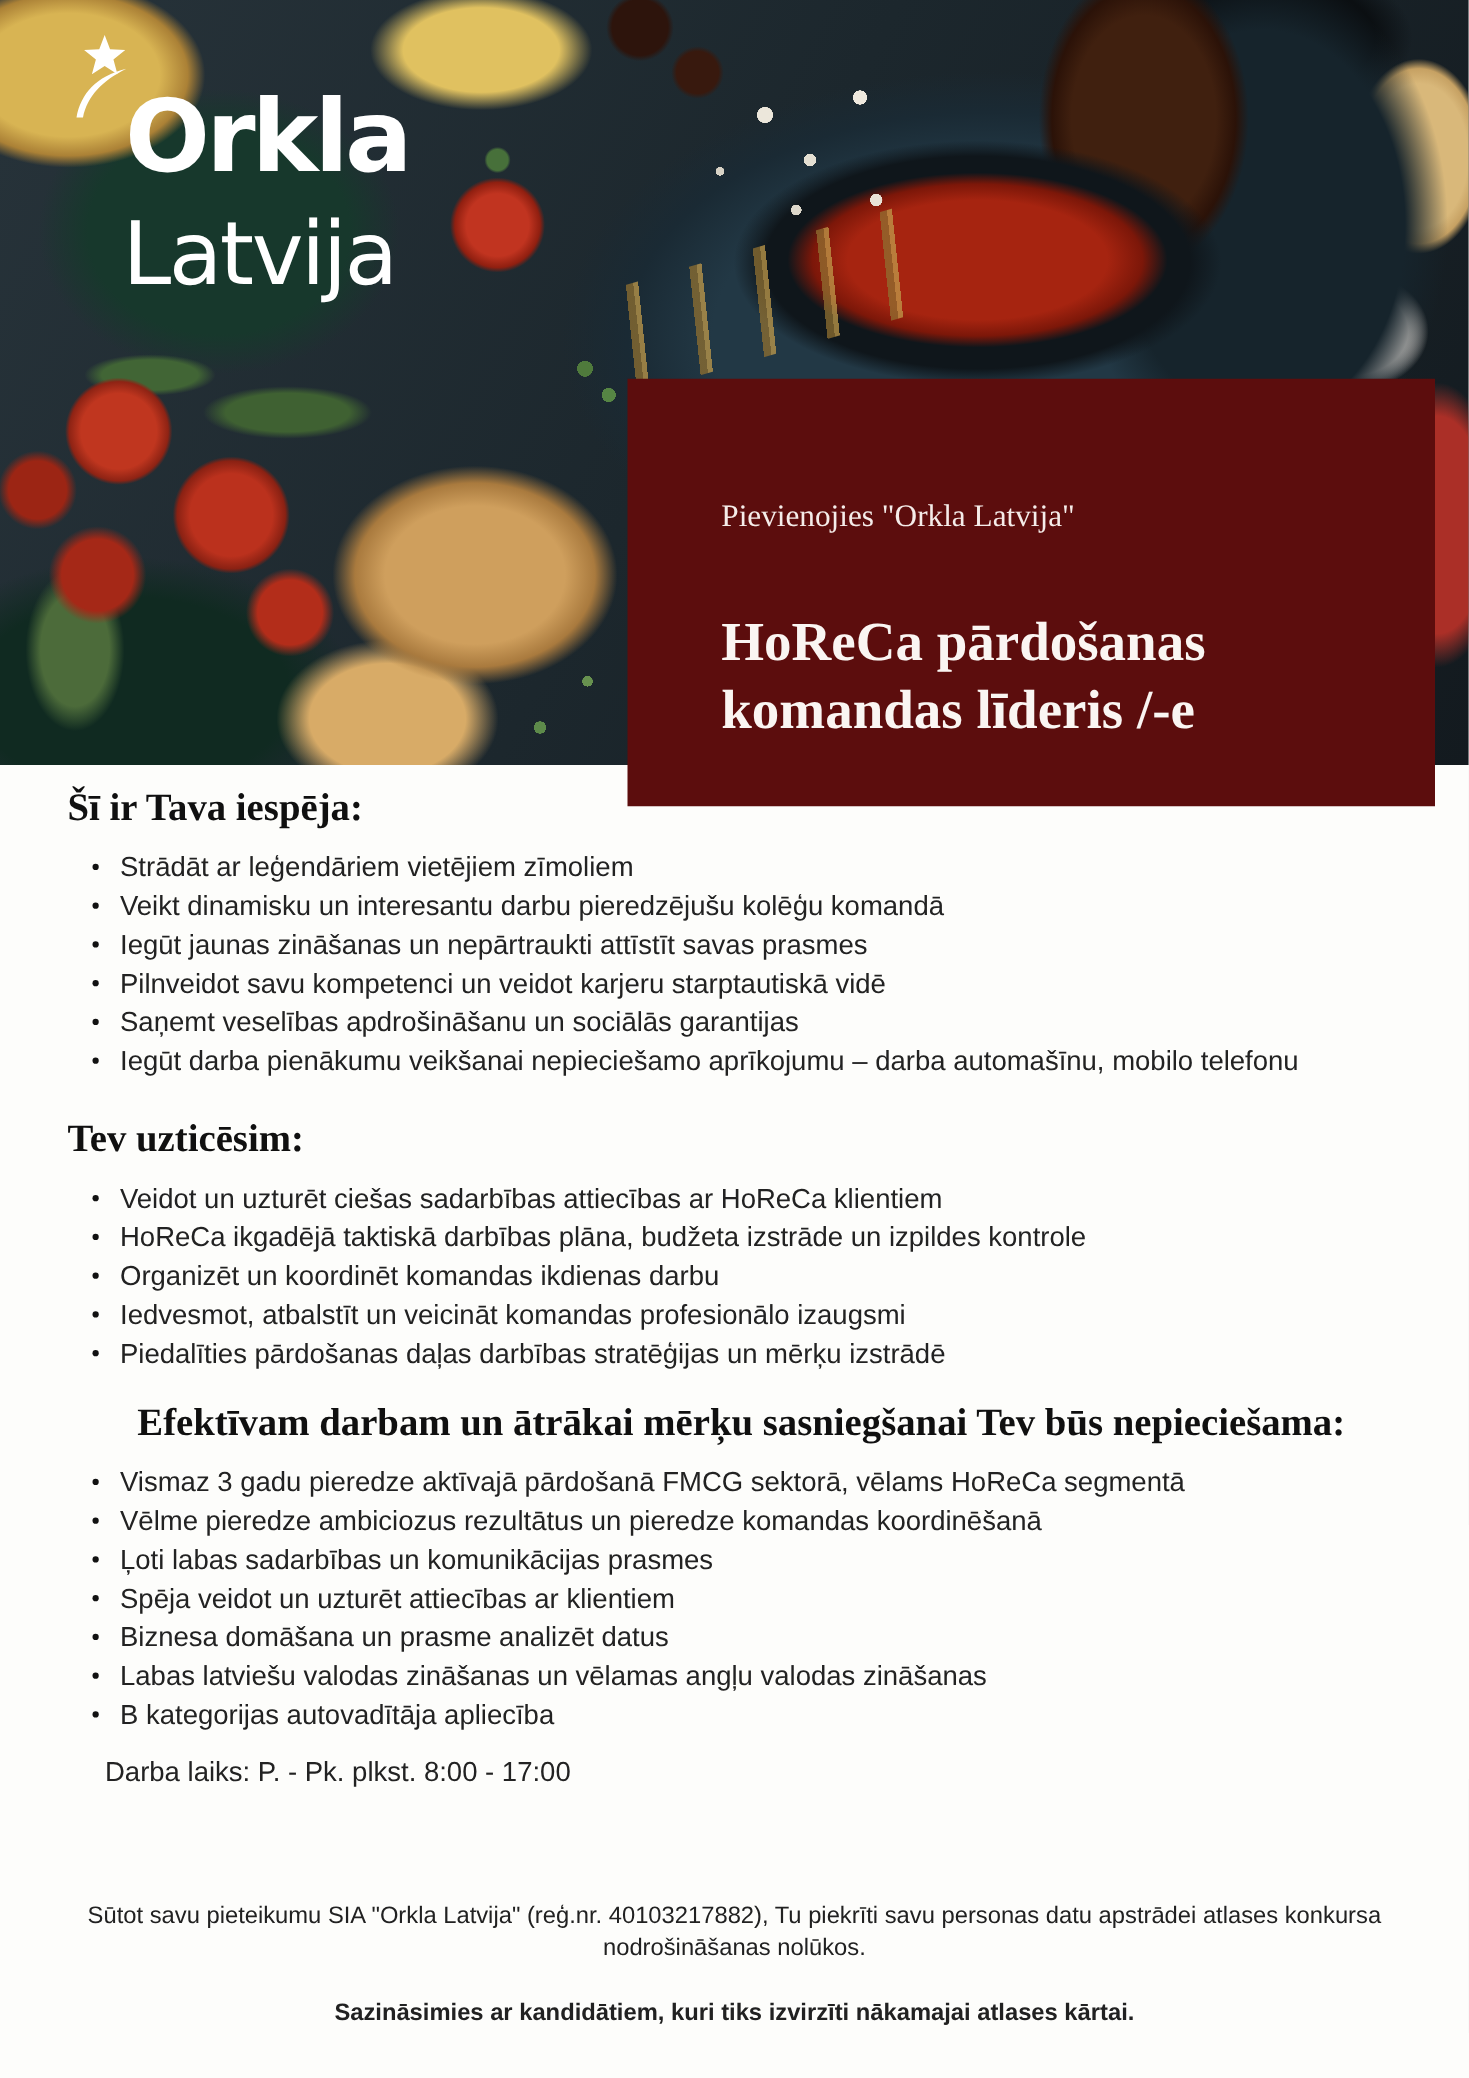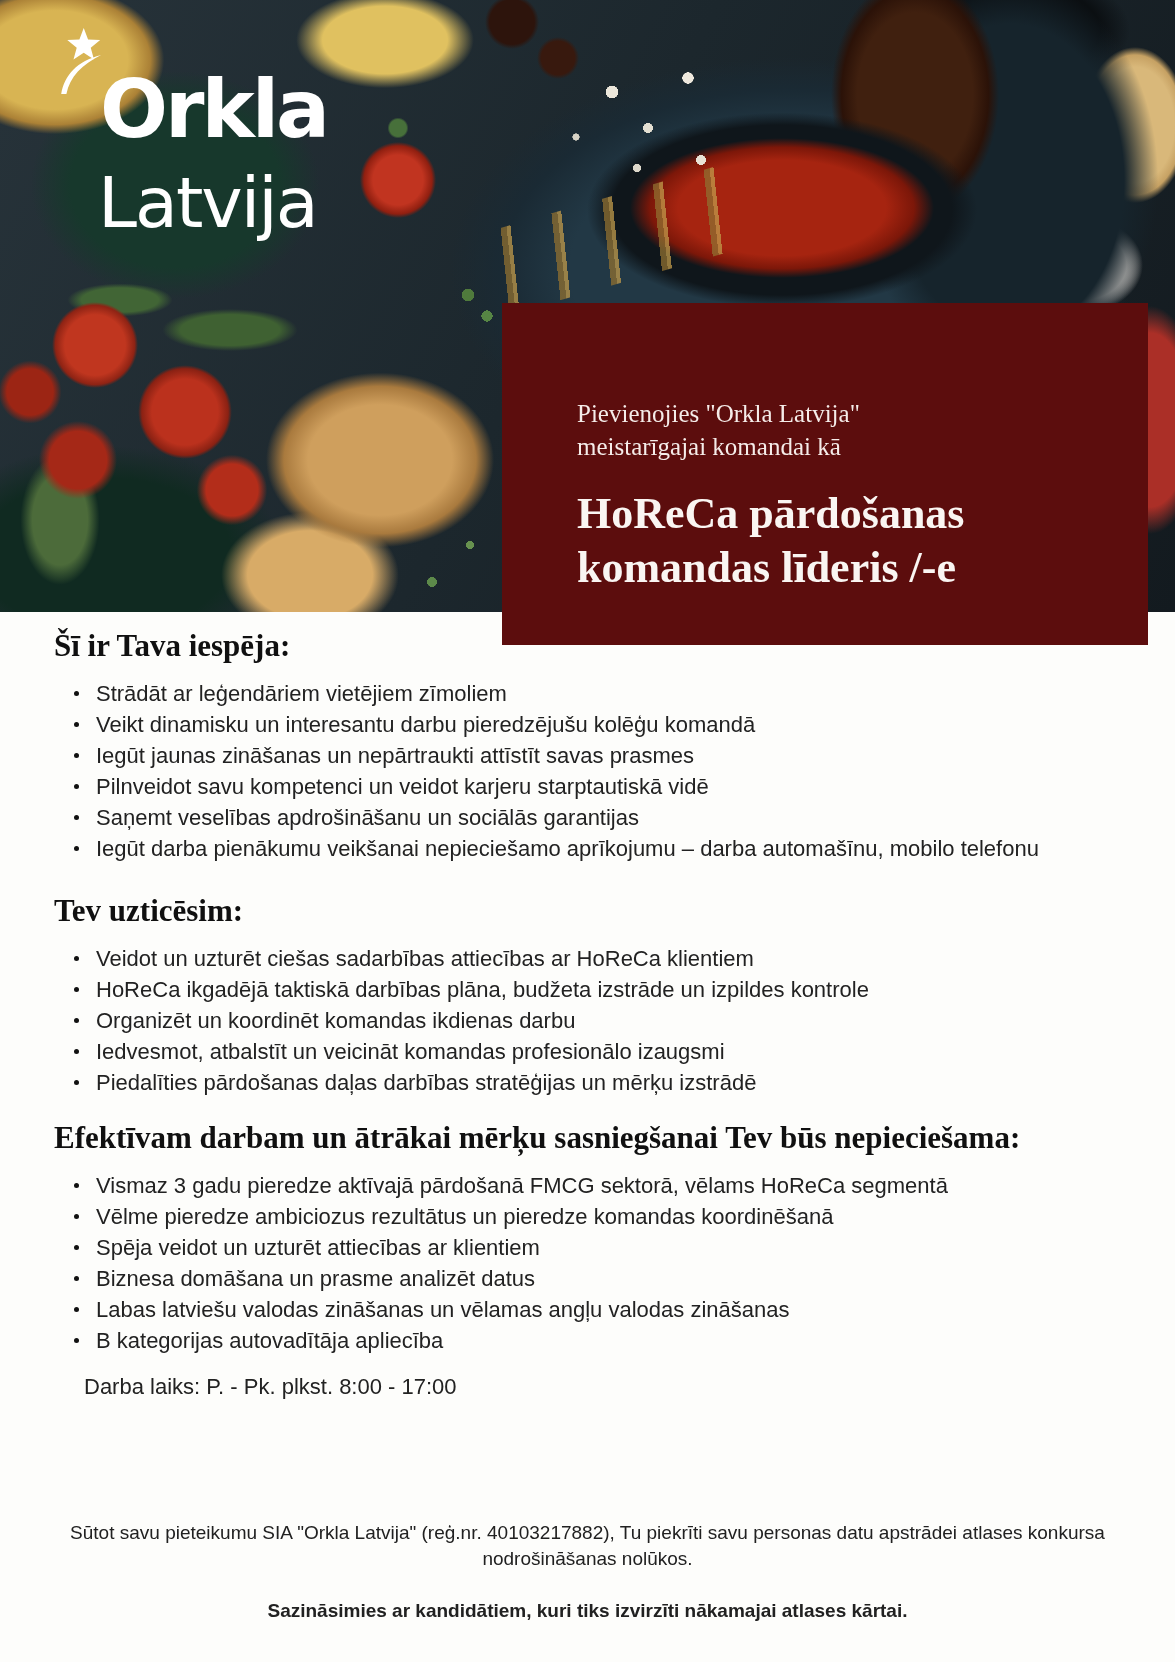--- a/index.html
+++ b/index.html
@@ -99,21 +99,21 @@
   }
 
   
   .content{position:absolute;left:54px;top:612px;width:1078px;color:var(--body-text,#222);}
   .content h2{
     font-family:"Liberation Serif",serif;font-weight:700;font-size:31px;line-height:38px;
     color:var(--heading-text,#101010);margin:0;
   }
   .sec-1 h2{margin-top:15px;}
   .sec-2 h2{margin-top:28px;}
-  .sec-3 h2{margin-top:21px;}
+  .sec-3 h2{margin-top:21px;text-align:center;}
   .content ul{margin:13px 0 0;padding:0 0 0 20px;list-style:none;}
   .content li{
     font-size:22px;line-height:31px;position:relative;padding-left:22px;
     white-space:nowrap;
   }
   .content li::before{
     content:"";position:absolute;left:0;top:13px;width:5px;height:5px;
     border-radius:50%;background:#111;
   }
   .work-hours{margin:15px 0 0 30px;font-size:22px;line-height:31px;}
@@ -140,21 +140,20 @@
         <polygon fill="#ffffff" points="32,2 37,15.1 51,15.8 40.1,24.6 43.8,38.2 32,30.5 20.2,38.2 23.9,24.6 13,15.8 27,15.1"></polygon>
         <path fill="#ffffff" d="M6,78 C10,56 24,40 52,33 C30,44 16,58 12,78 Z"></path>
       </svg>
       <div class="logo-brand">Orkla</div>
       <div class="logo-region">Latvija</div>
     </div>
 
     <div class="hero-card">
       <div class="hero-intro">
         <div>Pievienojies "Orkla Latvija"</div>
-        <div>meistarīgajai komandai kā</div>
       </div>
       <div class="hero-title">
         <div>HoReCa pārdošanas</div>
         <div>komandas līderis /-e</div>
       </div>
     </div>
   </header>
 
   <main class="content">
 
@@ -179,20 +178,21 @@
         <li>Iedvesmot, atbalstīt un veicināt komandas profesionālo izaugsmi</li>
         <li>Piedalīties pārdošanas daļas darbības stratēģijas un mērķu izstrādē</li>
       </ul>
     </section>
 
     <section class="sec-3">
       <h2>Efektīvam darbam un ātrākai mērķu sasniegšanai Tev būs nepieciešama:</h2>
       <ul>
         <li>Vismaz 3 gadu pieredze aktīvajā pārdošanā FMCG sektorā, vēlams HoReCa segmentā</li>
         <li>Vēlme pieredze ambiciozus rezultātus un pieredze komandas koordinēšanā</li>
+        <li>Ļoti labas sadarbības un komunikācijas prasmes</li>
         <li>Spēja veidot un uzturēt attiecības ar klientiem</li>
         <li>Biznesa domāšana un prasme analizēt datus</li>
         <li>Labas latviešu valodas zināšanas un vēlamas angļu valodas zināšanas</li>
         <li>B kategorijas autovadītāja apliecība</li>
       </ul>
     </section>
 
     <p class="work-hours">Darba laiks: P. - Pk. plkst. 8:00 - 17:00</p>
   </main>
 

